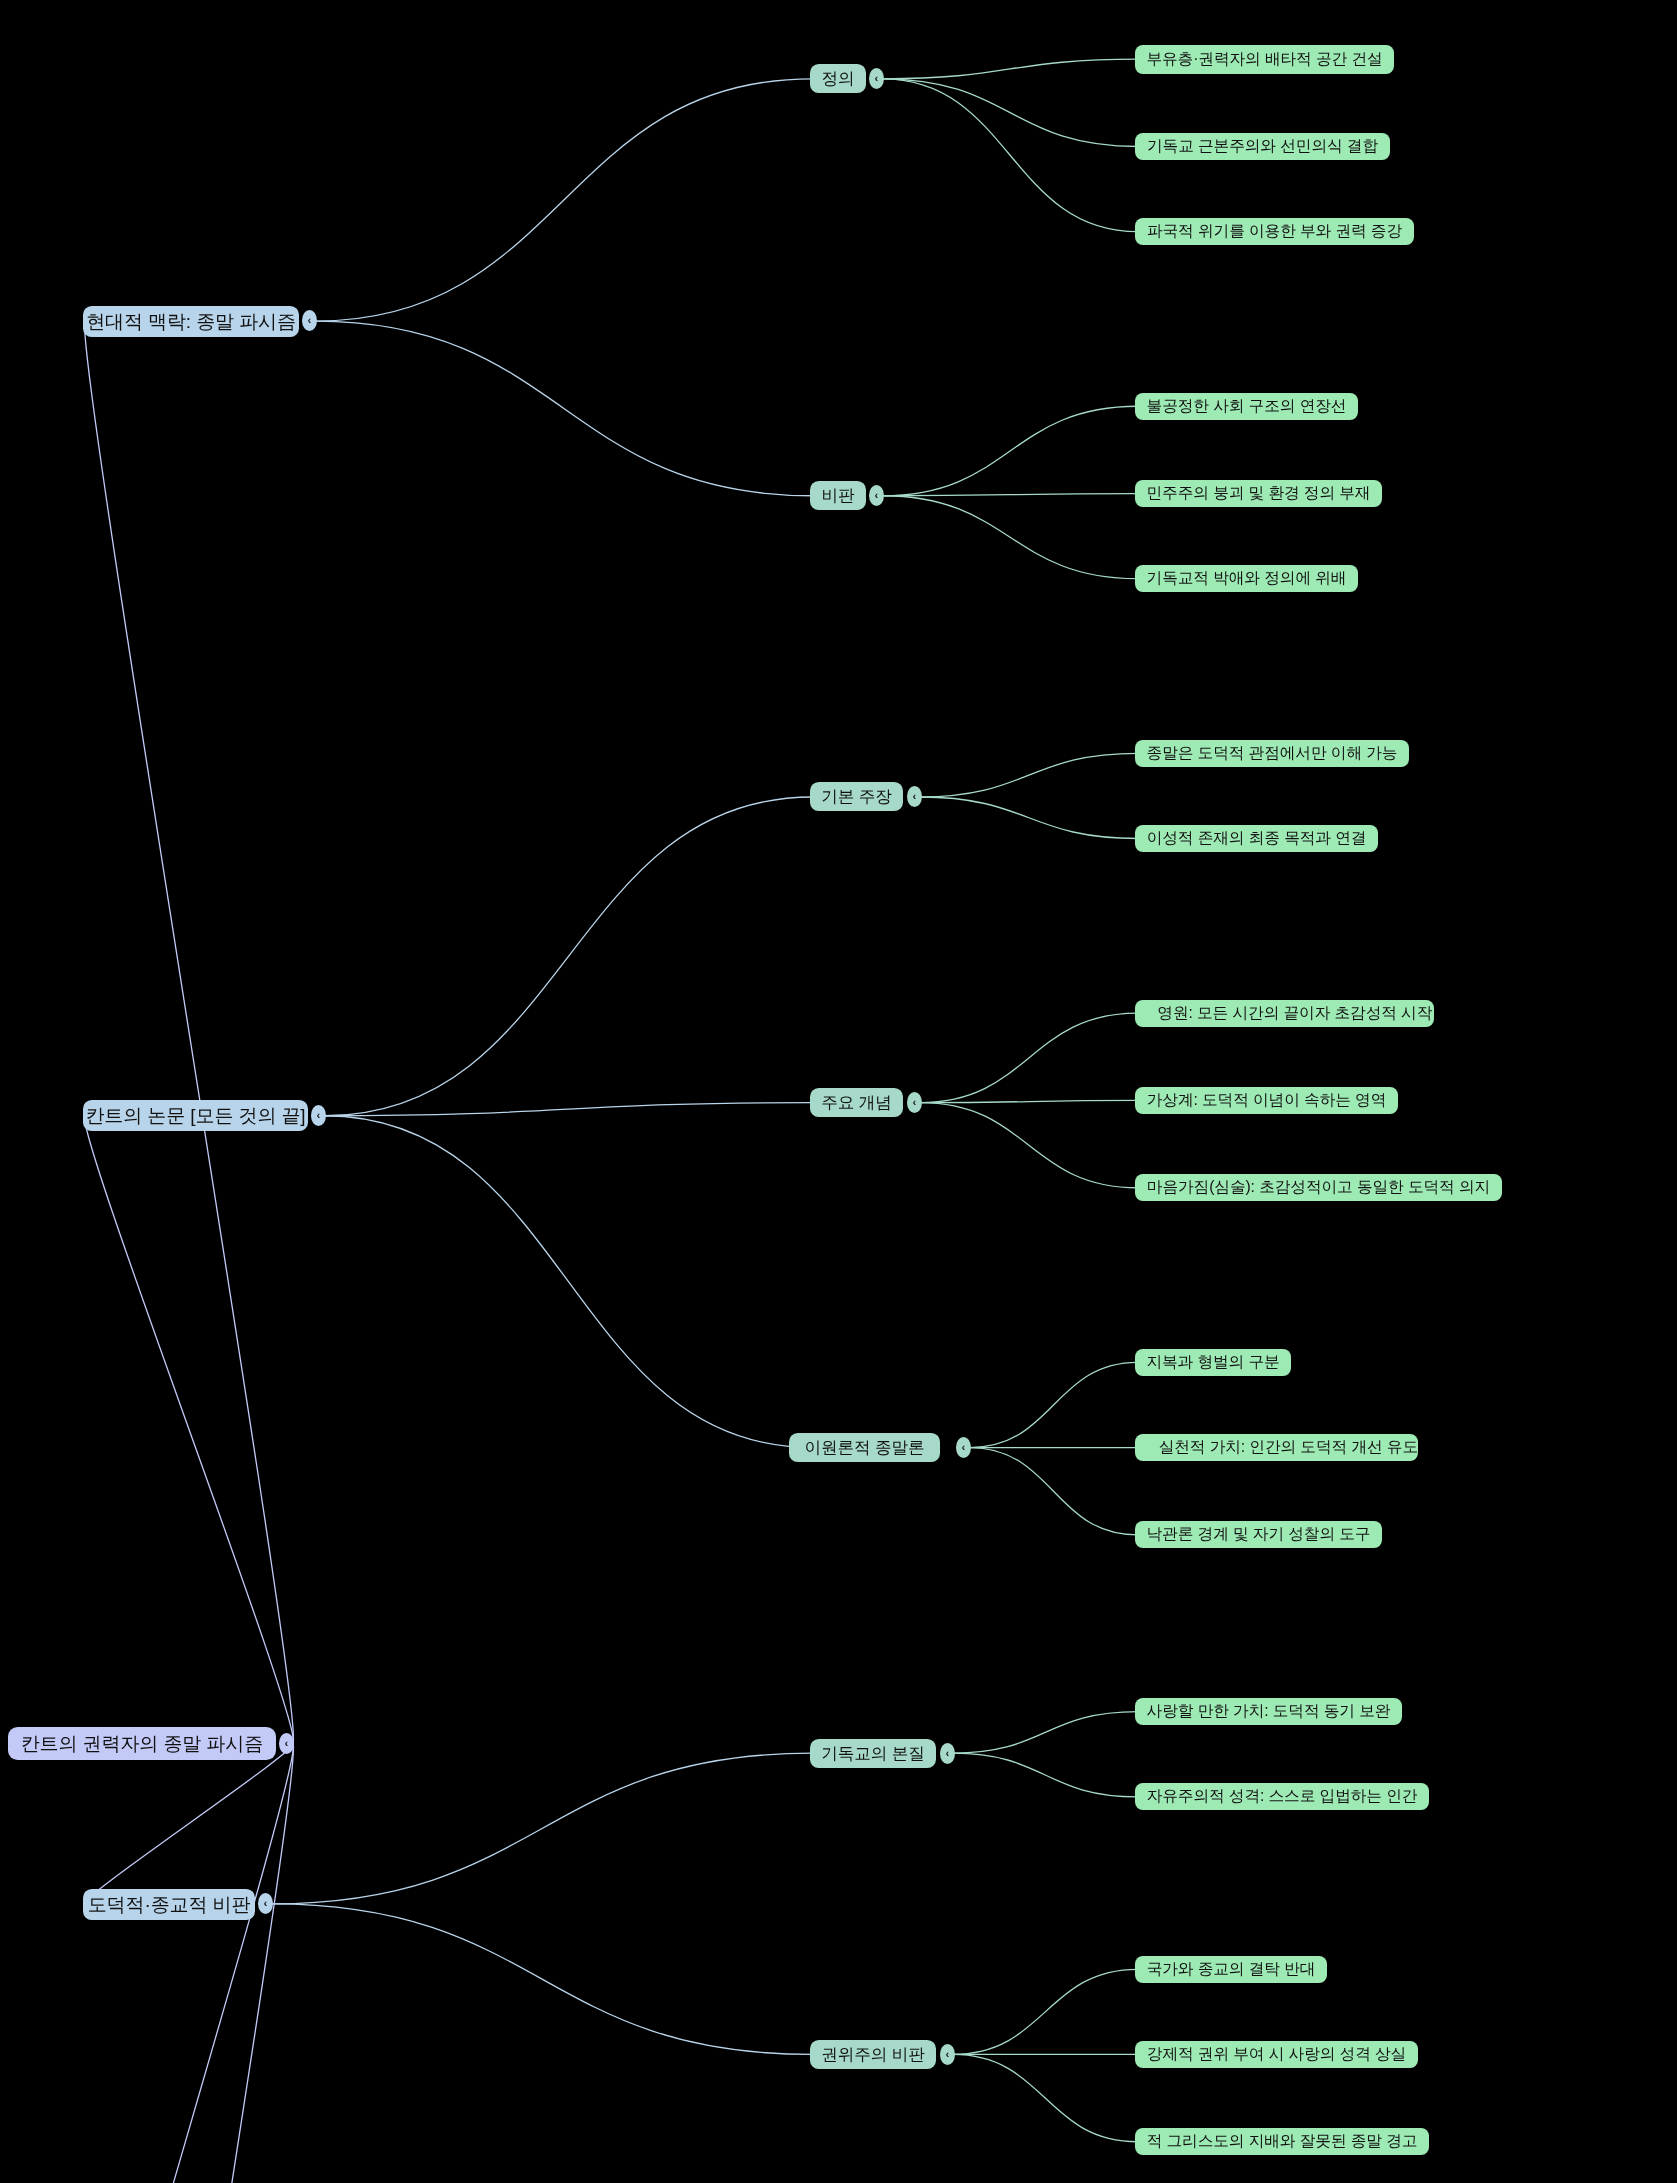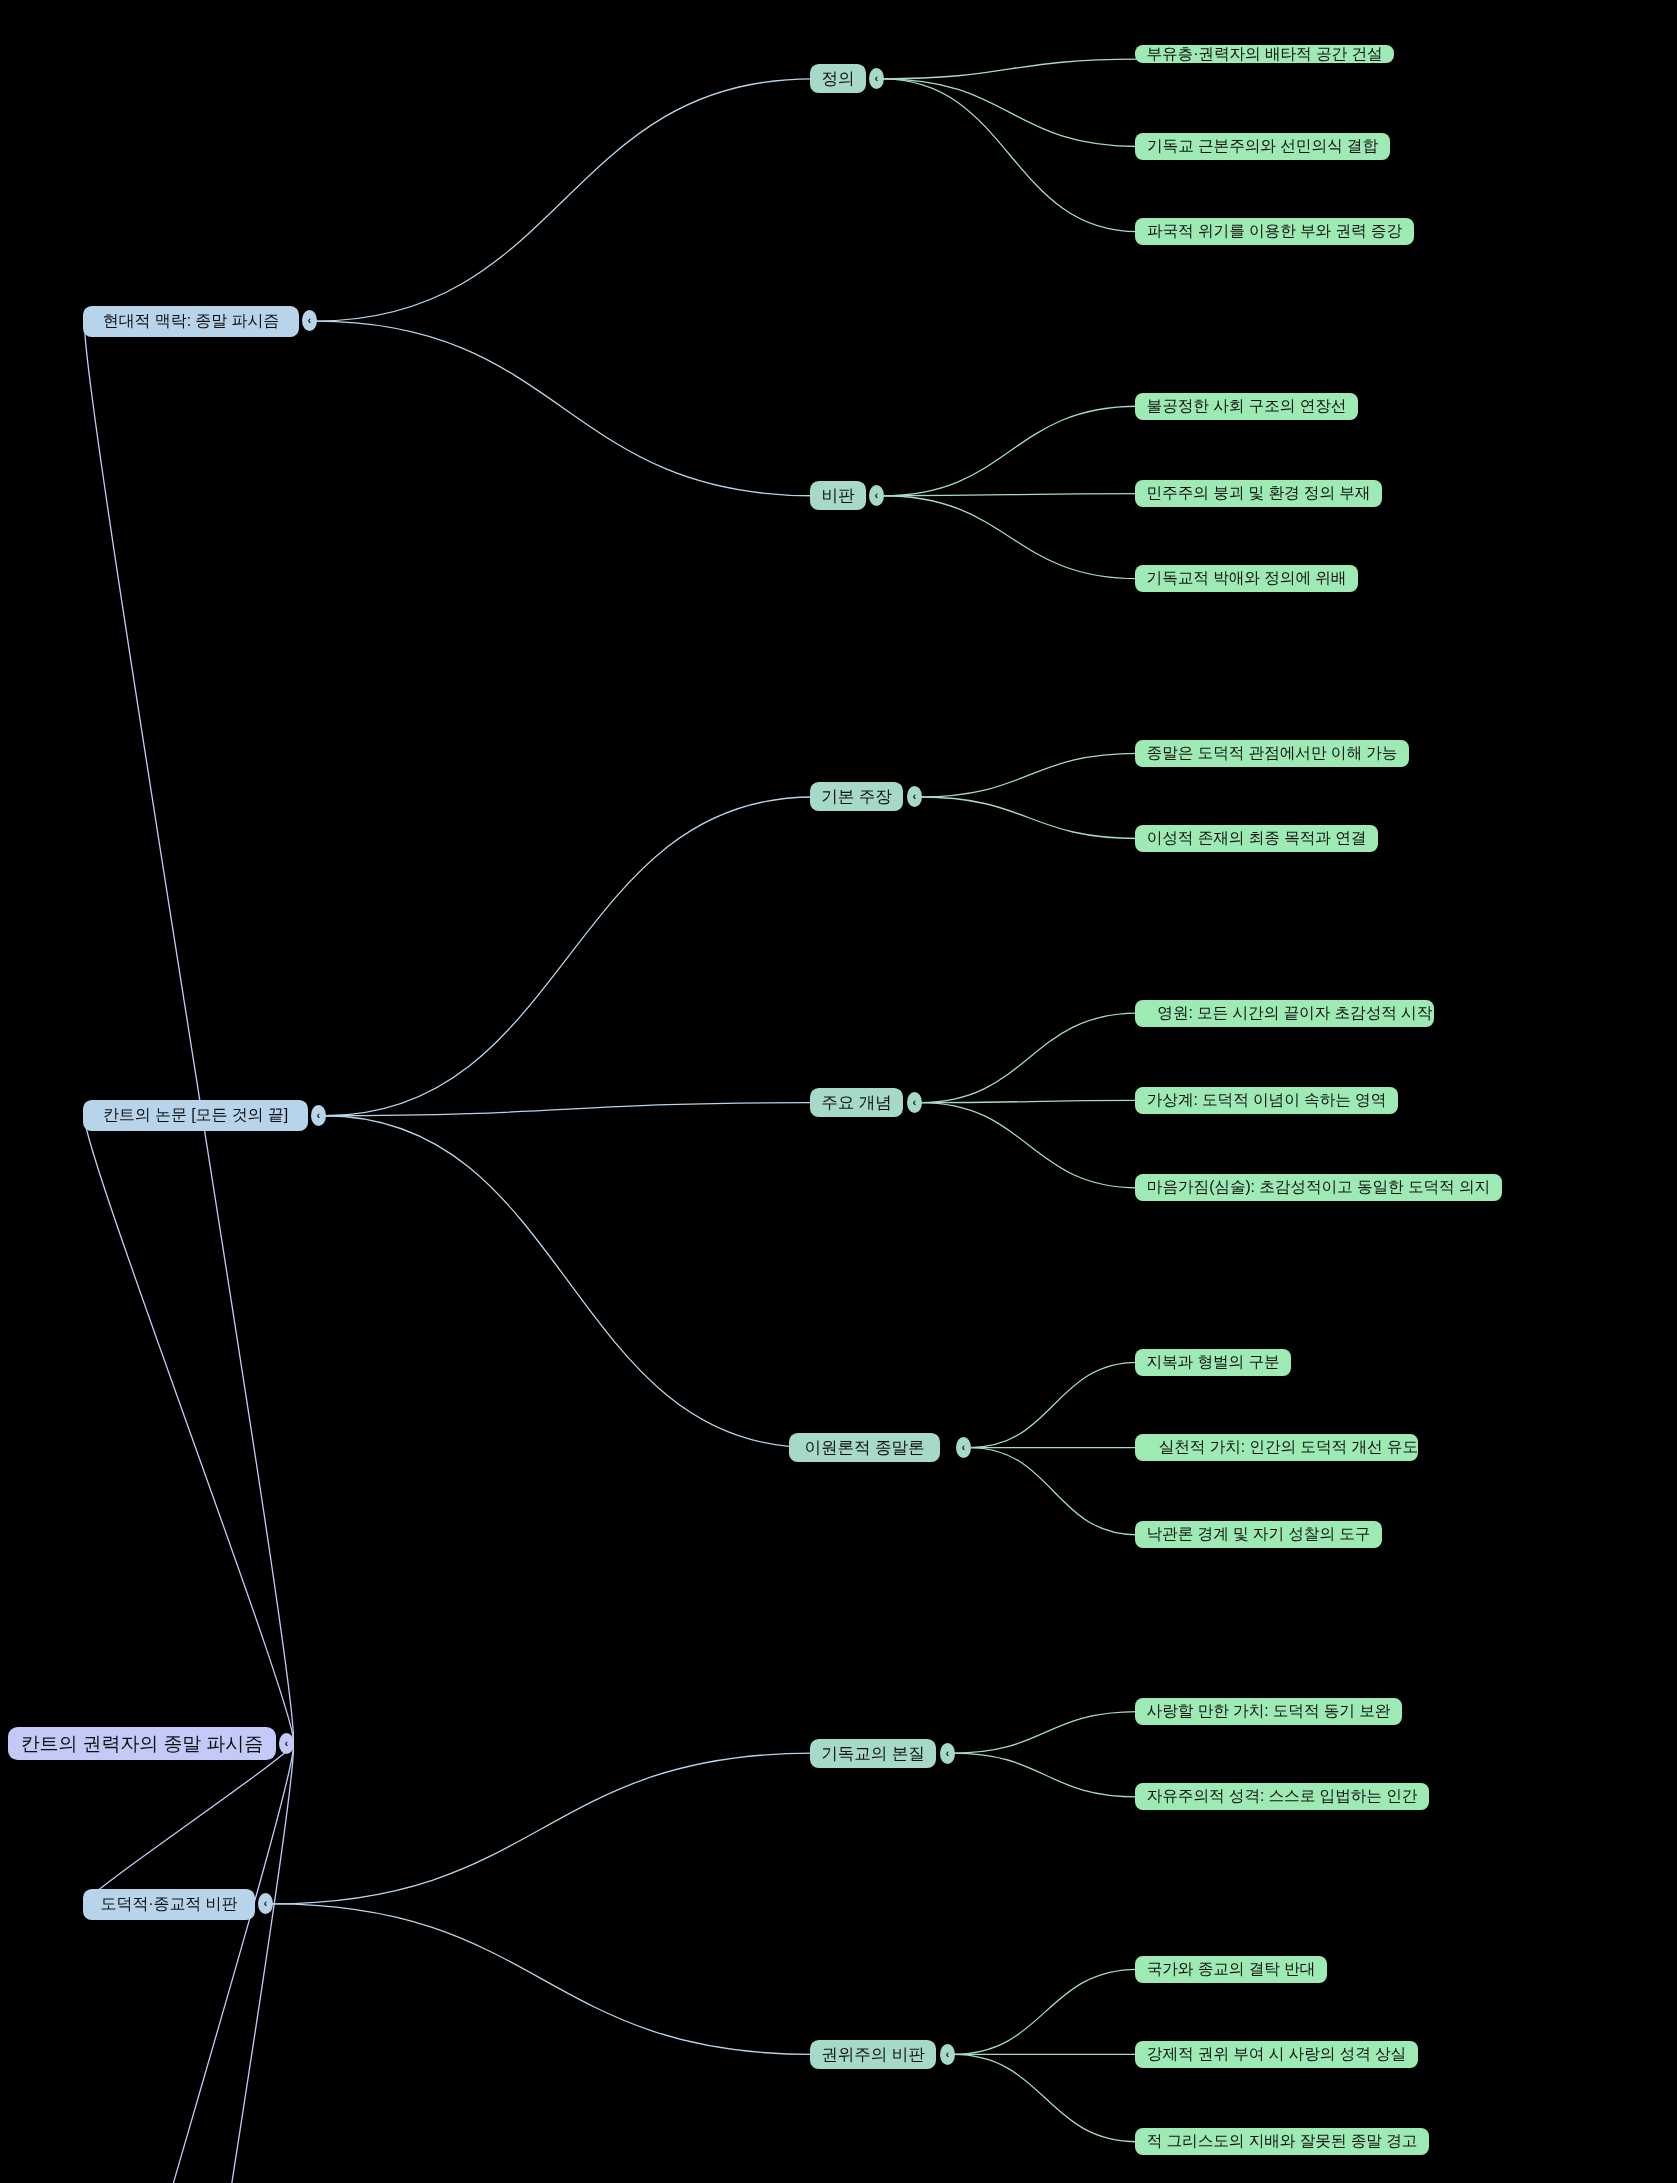--- a/index.html
+++ b/index.html
@@ -37,21 +37,21 @@
     padding: 0 11.4px;
     letter-spacing: -0.1px;
   }
   .node.root {
     background: #c3caf7;
     font-size: 19px;
     border-radius: 9.6px;
   }
   .node.lvl2 {
     background: #b8d4ea;
-    font-size: 16px;
+    font-size: 19px;
     border-radius: 8.7px;
   }
   .node.lvl3 {
     background: #a6d9c9;
     font-size: 16.6px;
     border-radius: 8.7px;
   }
   .node.leaf {
     background: #9eeab4;
     font-size: 15.7px;
@@ -127,21 +127,21 @@
       <path d="M 490 7260 C 1175.5 7260, 1175.5 7600, 1861 7600" fill="none" stroke="#b8d4ea" stroke-width="3"></path>
       <path d="M 2268 7600 C 2437 7600, 2437 7500, 2606 7500" fill="none" stroke="#a6d9c9" stroke-width="3"></path>
       <path d="M 2268 7600 C 2437 7600, 2437 7700, 2606 7700" fill="none" stroke="#a6d9c9" stroke-width="3"></path>
     </svg>
 <div class="node root" style="left: 7.9px; top: 1727px; width: 268px; height: 33px;">칸트의 권력자의 종말 파시즘</div>
     <div class="toggle root-t" style="left: 279px; top: 1733px;">‹</div>
     <div class="node lvl2" style="left: 83px; top: 306px; width: 216px; height: 31px;">현대적 맥락: 종말 파시즘</div>
     <div class="toggle lvl2-t" style="left: 302px; top: 310px;">‹</div>
     <div class="node lvl3" style="left: 810px; top: 64px; width: 56px; height: 29px;">정의</div>
     <div class="toggle lvl3-t" style="left: 869px; top: 68px;">‹</div>
-    <div class="node leaf" style="left: 1135px; top: 45px; width: 259px; height: 18px;">부유층·권력자의 배타적 공간 건설</div>
+    <div class="node leaf" style="left: 1135px; top: 45px; width: 259px; height: 29px;">부유층·권력자의 배타적 공간 건설</div>
     <div class="node leaf" style="left: 1135px; top: 133px; width: 255px; height: 27px;">기독교 근본주의와 선민의식 결합</div>
     <div class="node leaf" style="left: 1135px; top: 218px; width: 279px; height: 27px;">파국적 위기를 이용한 부와 권력 증강</div>
     <div class="node lvl3" style="left: 810px; top: 481px; width: 56px; height: 29px;">비판</div>
     <div class="toggle lvl3-t" style="left: 869px; top: 485px;">‹</div>
     <div class="node leaf" style="left: 1135px; top: 393px; width: 223px; height: 27px;">불공정한 사회 구조의 연장선</div>
     <div class="node leaf" style="left: 1135px; top: 480px; width: 247px; height: 27px;">민주주의 붕괴 및 환경 정의 부재</div>
     <div class="node leaf" style="left: 1135px; top: 565px; width: 223px; height: 27px;">기독교적 박애와 정의에 위배</div>
     <div class="node lvl2" style="left: 83px; top: 1100px; width: 225px; height: 31px;">칸트의 논문 [모든 것의 끝]</div>
     <div class="toggle lvl2-t" style="left: 311px; top: 1105px;">‹</div>
     <div class="node lvl3" style="left: 810px; top: 782px; width: 93px; height: 29px;">기본 주장</div>

